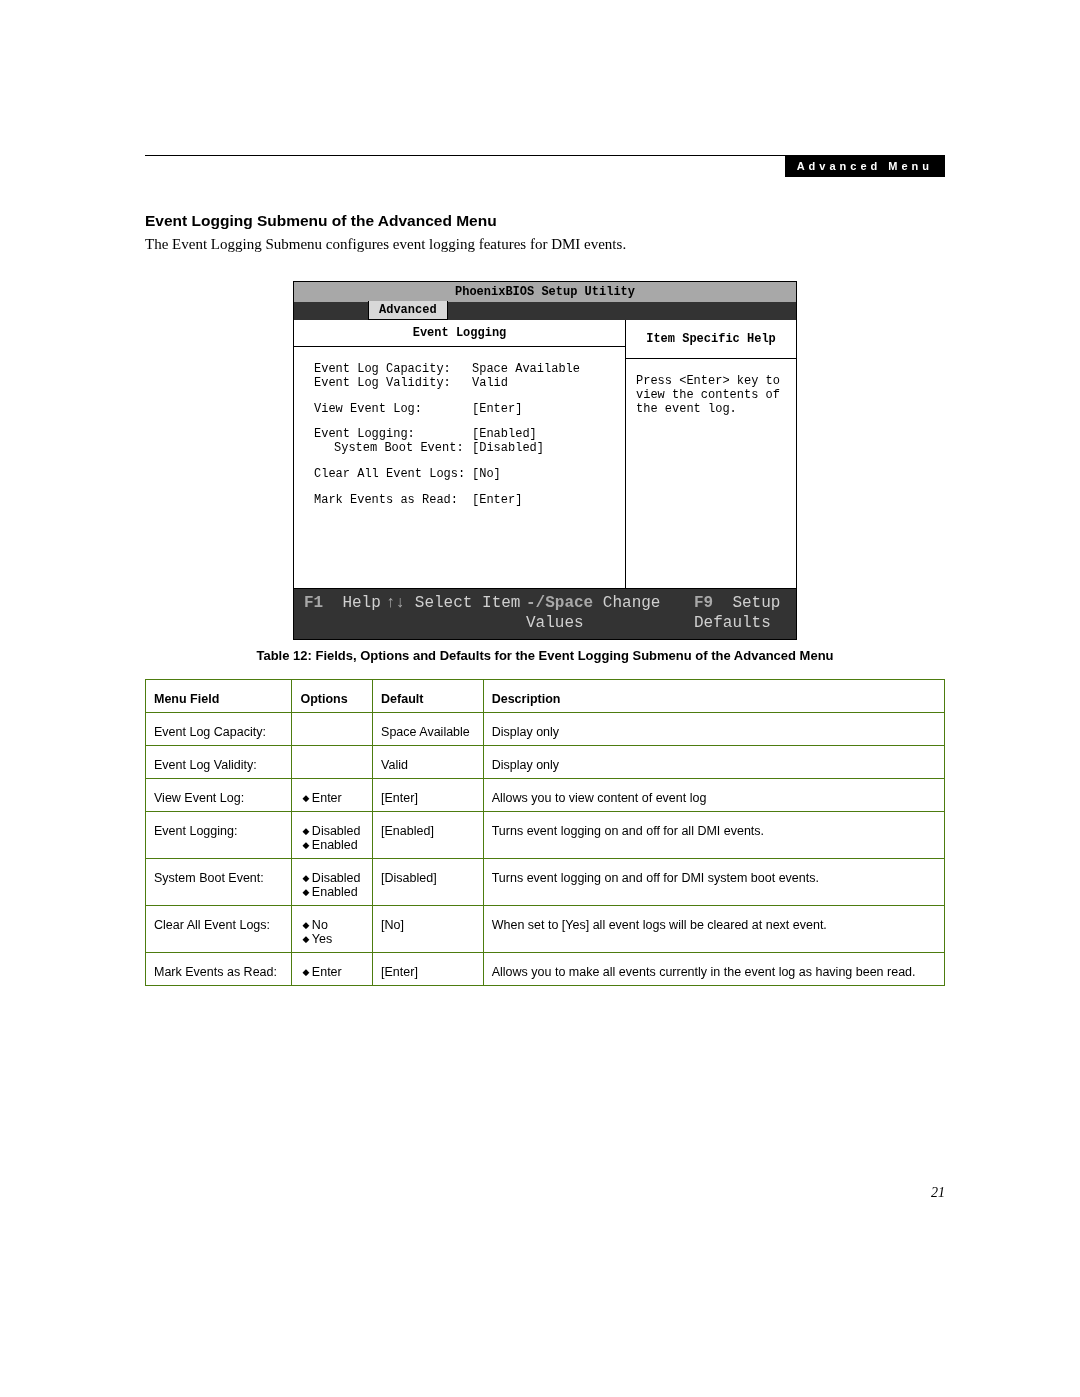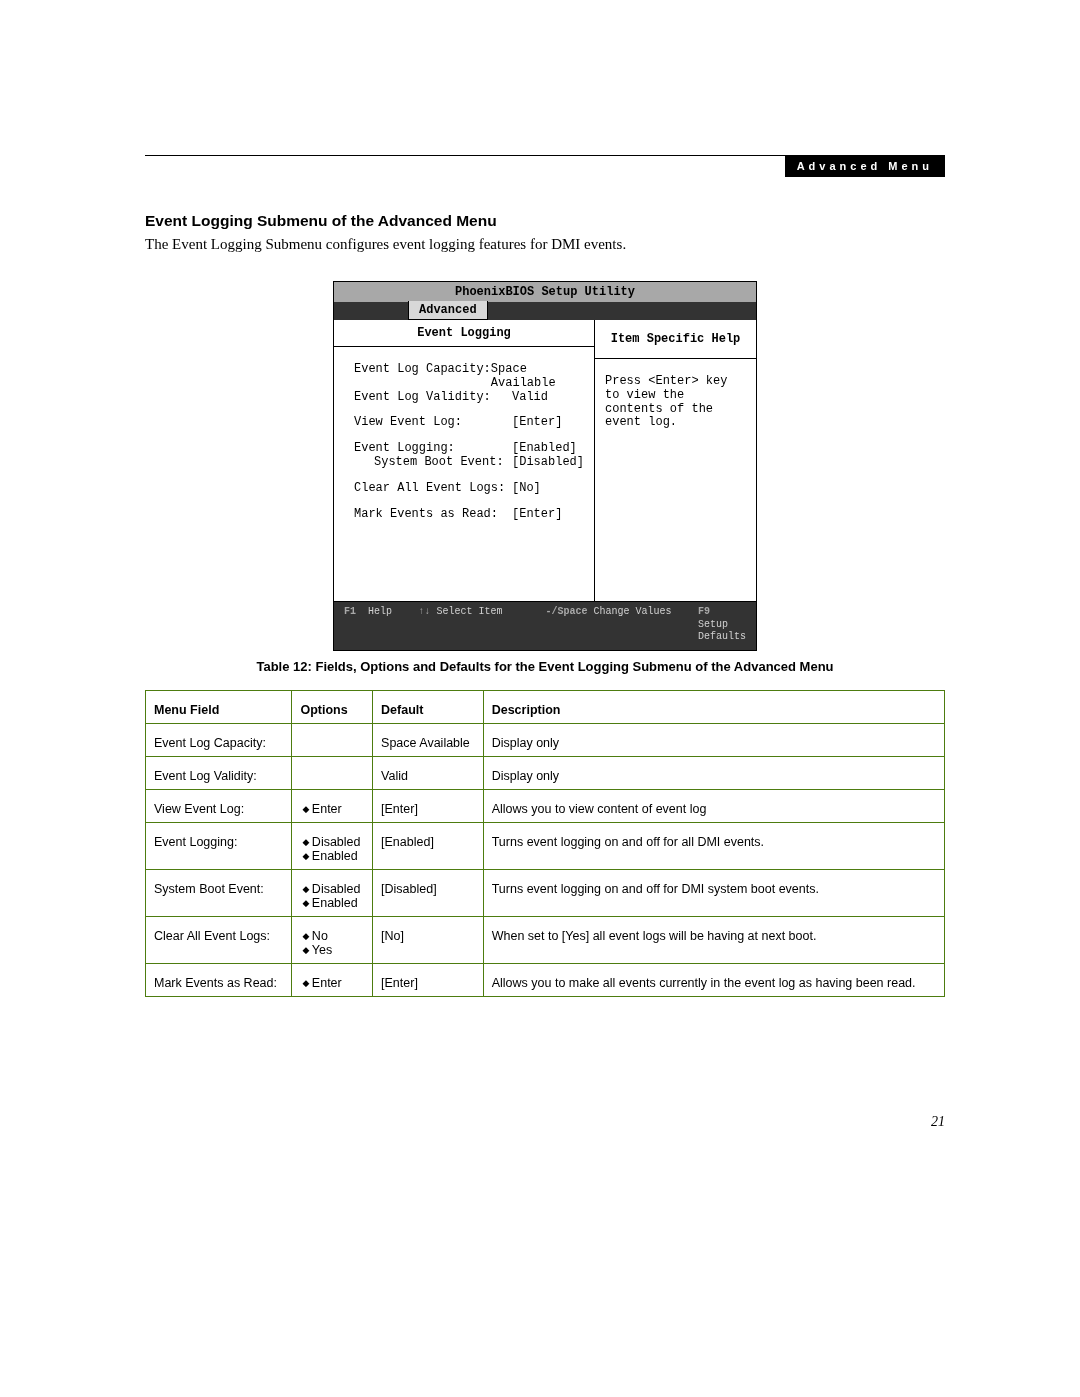--- a/index.html
+++ b/index.html
@@ -42,21 +42,21 @@
   }
   .intro {
     font-family: Georgia, 'Times New Roman', serif;
     font-size: 15px;
     margin-bottom: 28px;
   }
 
   
   .bios-box {
     margin: 0 auto;
-    width: 424px;
+    width: 504px;
     font-family: 'Courier New', monospace;
     font-size: 12px;
     color: #000;
   }
   .bios-title {
     border: 1px solid #000;
     border-bottom: none;
     background: #a8a8a8;
     text-align: center;
     padding: 3px 0;
@@ -116,21 +116,21 @@
   .bios-right-body {
     padding: 16px 8px 8px 10px;
     line-height: 1.15;
   }
   .bios-footer {
     background: #333;
     color: #d0d0d0;
     border: 1px solid #000;
     border-top: none;
     font-family: 'Courier New', monospace;
-    font-size: 10px;
+    font-size: 16px;
     padding: 4px 10px 6px 10px;
     line-height: 1.25;
   }
   .bios-footer .footrow { display: flex; }
   .bios-footer .k { color: #a8a8a8; font-weight: bold; }
   .fc1 { width: 82px; }
   .fc2 { width: 140px; }
   .fc3 { width: 168px; }
   .fc4 { flex: 1; }
 
@@ -164,21 +164,21 @@
   }
   table.fields th {
     font-weight: bold;
   }
   .opt-list { list-style: none; padding-left: 2px; }
   .opt-list li::before { content: "◆ "; font-size: 9px; position: relative; top: -1px; }
 
   .page-number {
     position: absolute;
     right: 0;
-    top: 959px;
+    top: 1030px;
     font-family: Georgia, serif;
     font-style: italic;
     font-size: 14px;
   }
 </style>
 </head>
 <body>
 
 <div class="page">
 
@@ -305,21 +305,21 @@
         </tr>
         <tr>
           <td>Clear All Event Logs:</td>
           <td>
             <ul class="opt-list">
               <li>No</li>
               <li>Yes</li>
             </ul>
           </td>
           <td>[No]</td>
-          <td>When set to [Yes] all event logs will be having at next boot.</td>
+          <td>When set to [Yes] all event logs will be cleared at next event.</td>
         </tr>
         <tr>
           <td>Mark Events as Read:</td>
           <td>
             <ul class="opt-list">
               <li>Enter</li>
             </ul>
           </td>
           <td>[Enter]</td>
           <td>Allows you to make all events currently in the event log as having been read.</td>

